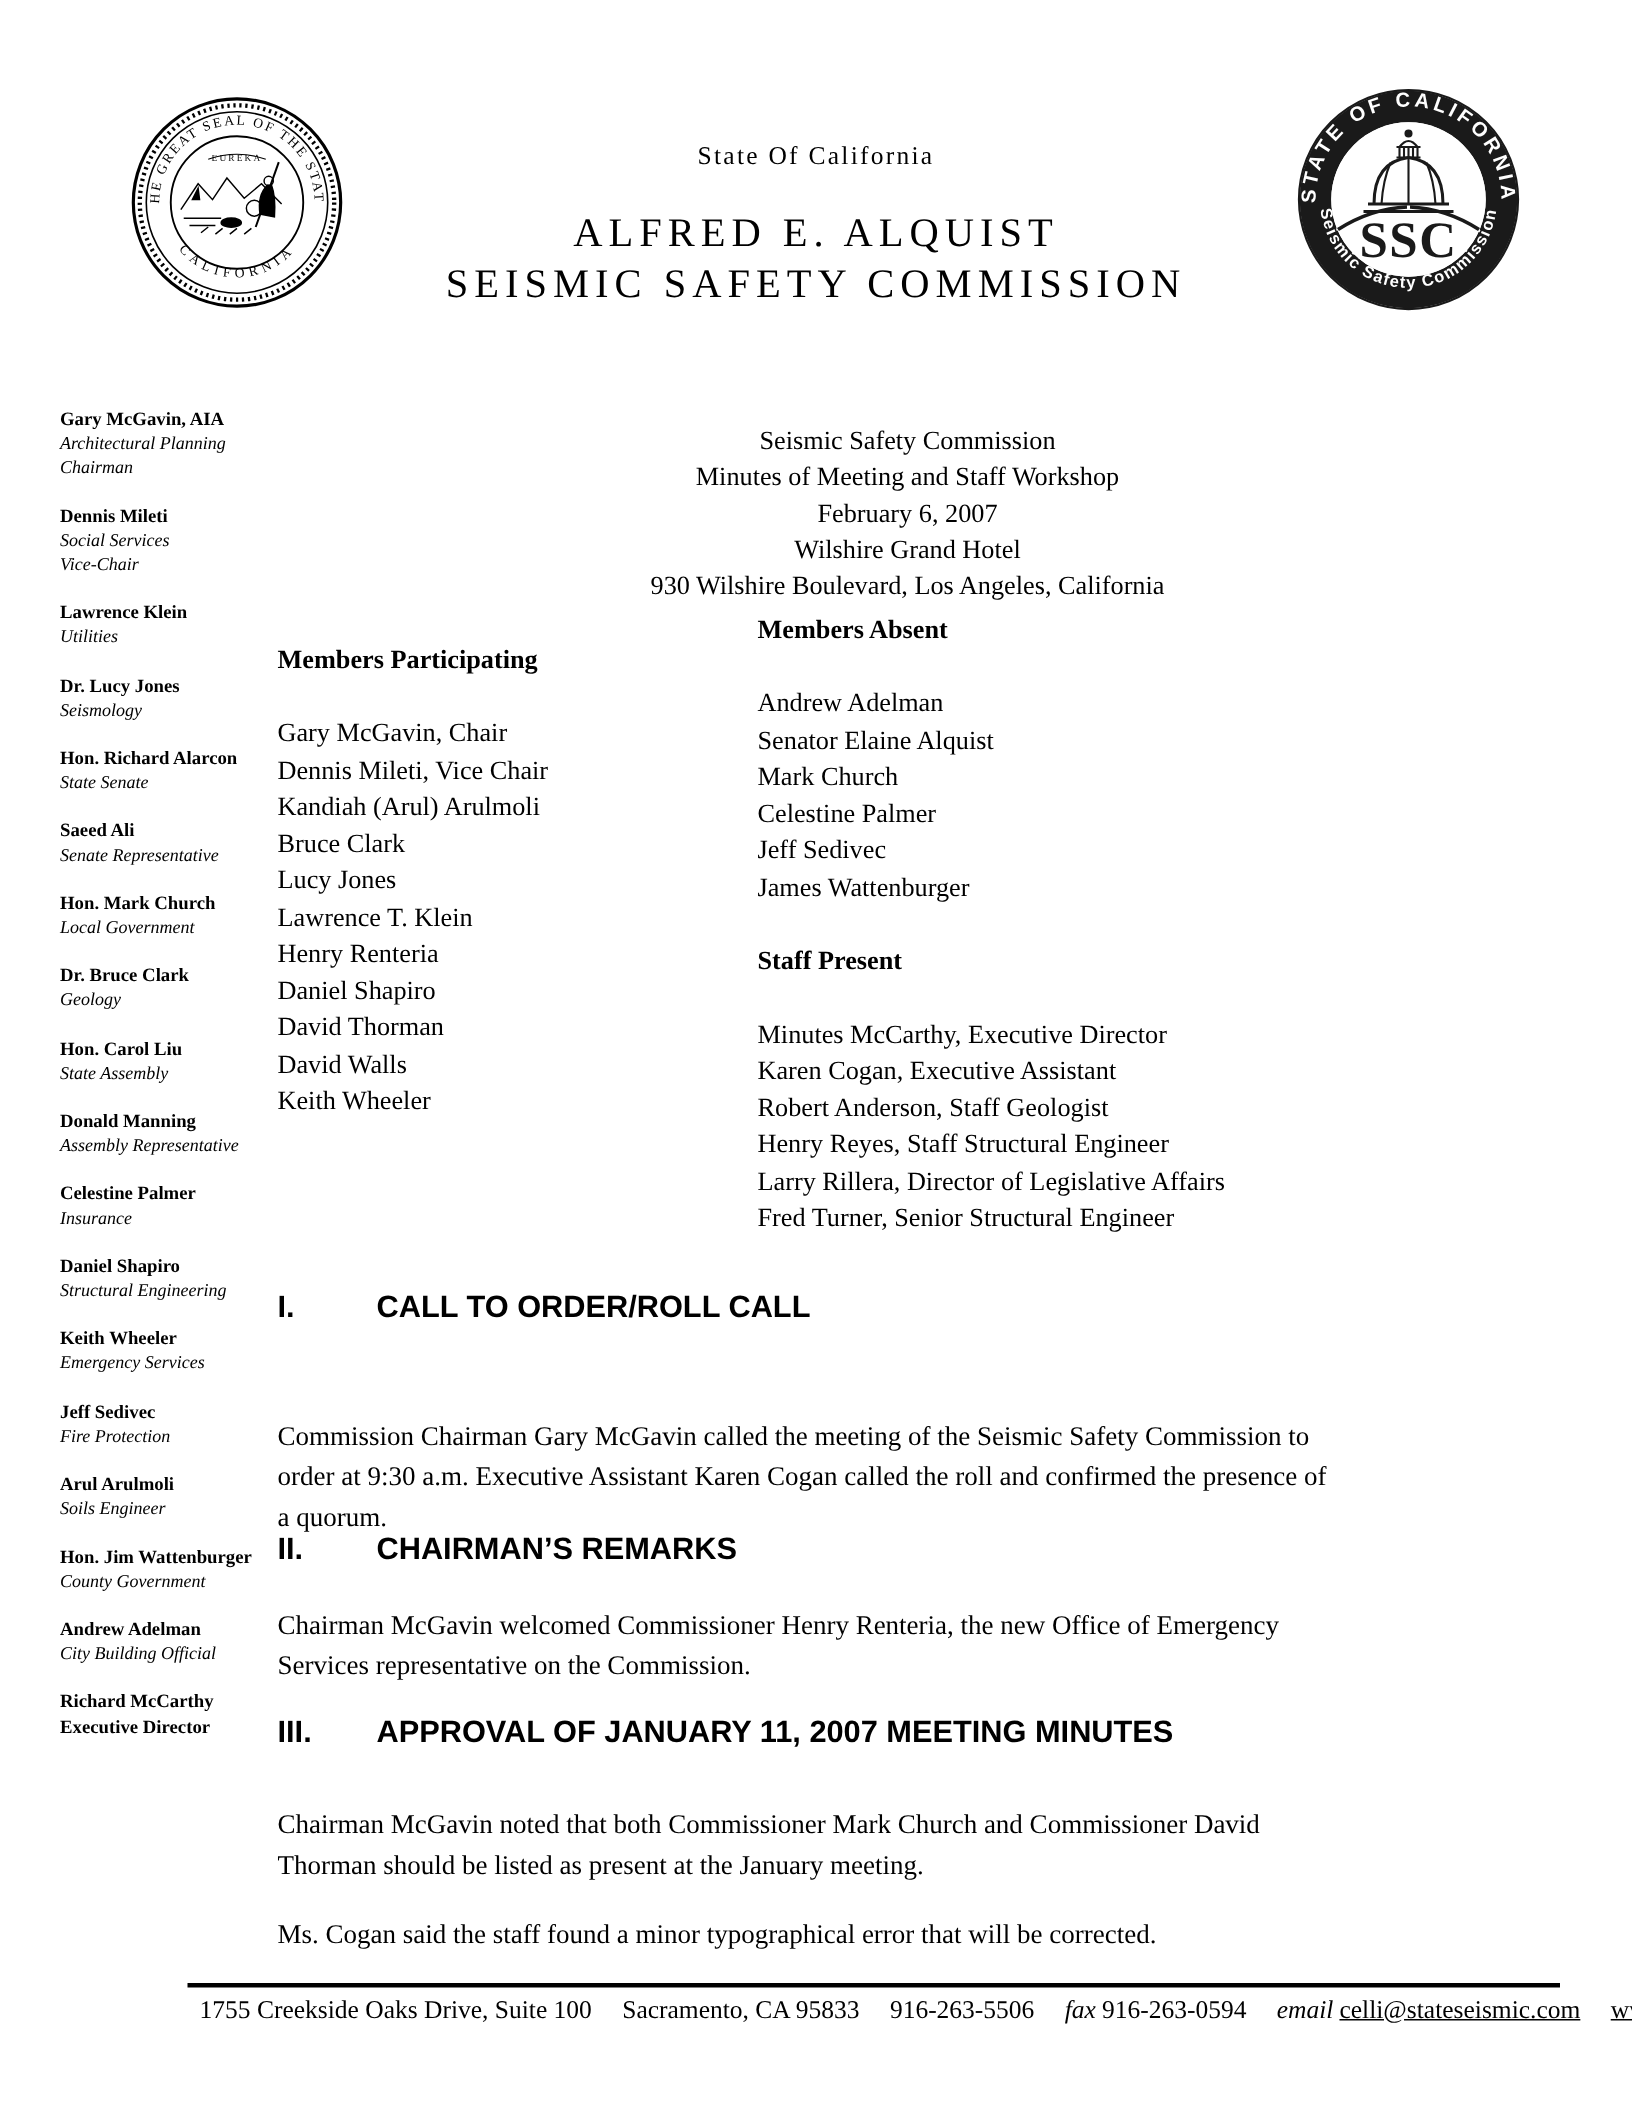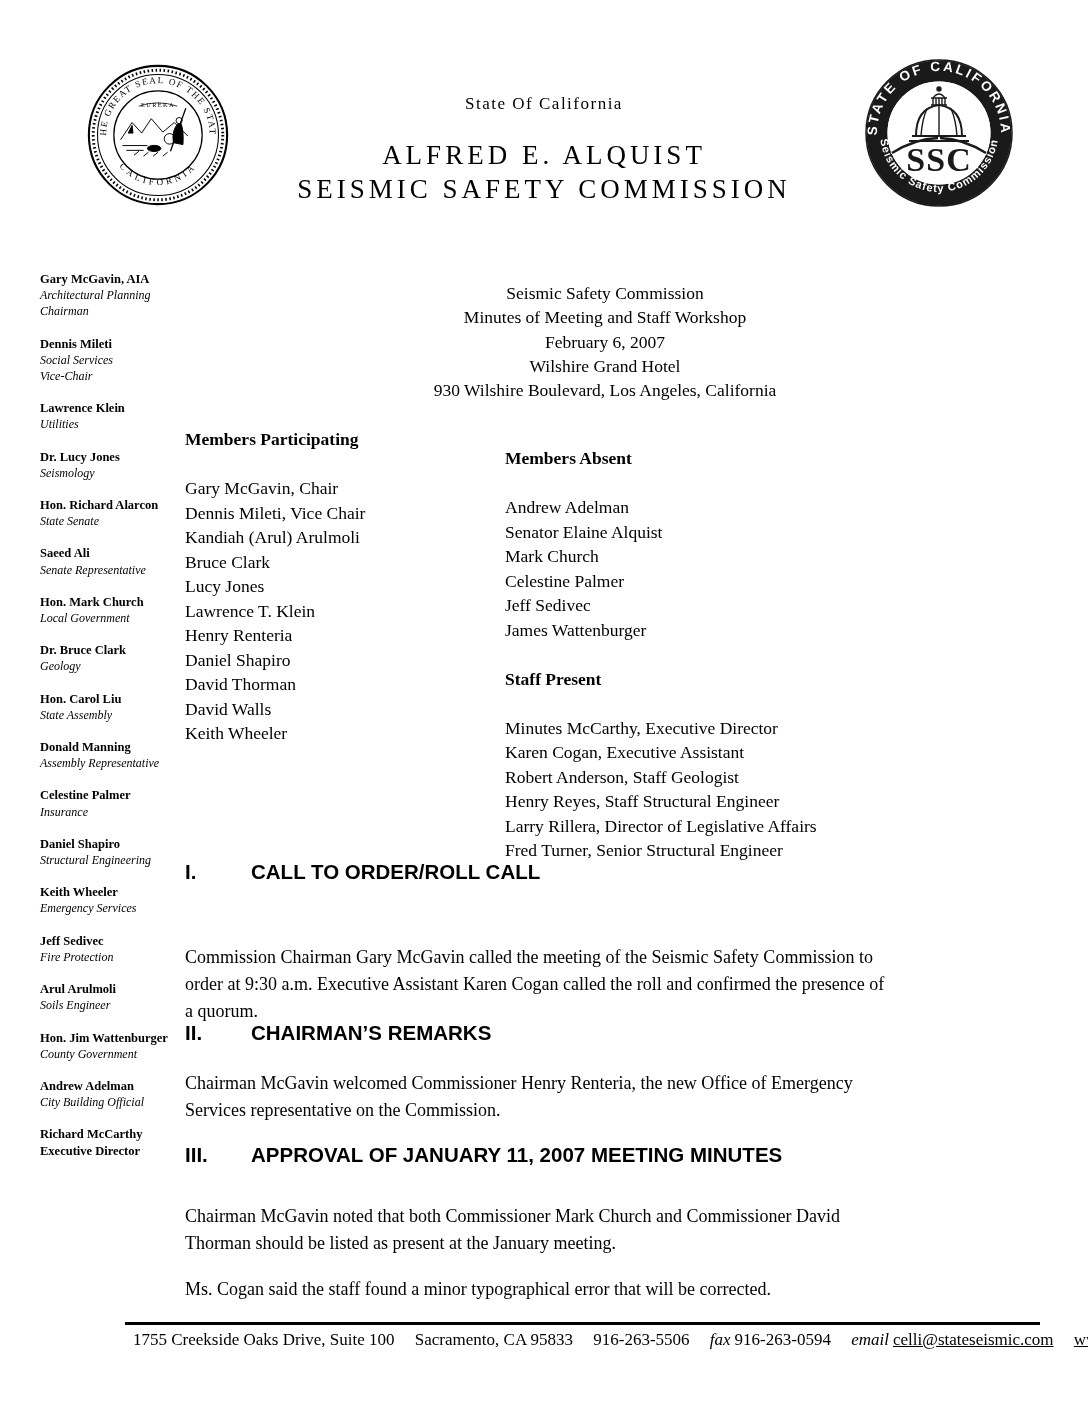--- a/index.html
+++ b/index.html
@@ -23,21 +23,21 @@
   .member .name { font-size:12.5px; font-weight:bold; line-height:16.2px; }
   .member .role { font-size:12px; font-style:italic; line-height:16.2px; }
   .member .role.plain { font-size:12.5px; font-weight:bold; font-style:normal; }
   
   .title-block { position:absolute; left:190px; top:281px; width:830px; text-align:center;
                  font-size:17.5px; line-height:24.3px; }
   
   .attend-col { position:absolute; font-size:17.5px; line-height:24.5px; }
   .attend-col .ahdr { font-weight:bold; }
   .col1 { left:185px; top:427px; width:310px; }
-  .col2 { left:505px; top:446px; width:430px;font-family:Liberation Serif, serif; }
+  .col2 { left:505px; top:407px; width:430px;font-family:Liberation Serif, serif; }
   .spacer { height:24.5px; }
   
   .section-heading { position:absolute; left:185px; width:845px; display:flex;
                      font-family:"Liberation Sans", sans-serif; font-weight:bold; font-size:20.5px; }
   .section-heading .num { width:66px; flex:0 0 66px; }
   .para { position:absolute; left:185px; width:845px; font-size:18px; line-height:27px;
           white-space:pre-line; }
   #sec1-h { top:860px; }  #sec1-p  { top:944px; }
   #sec2-h { top:1021px; } #sec2-p  { top:1070px; }
   #sec3-h { top:1143px;align-items:center; } #sec3-p1 { top:1203px; } #sec3-p2 { top:1276px; }

